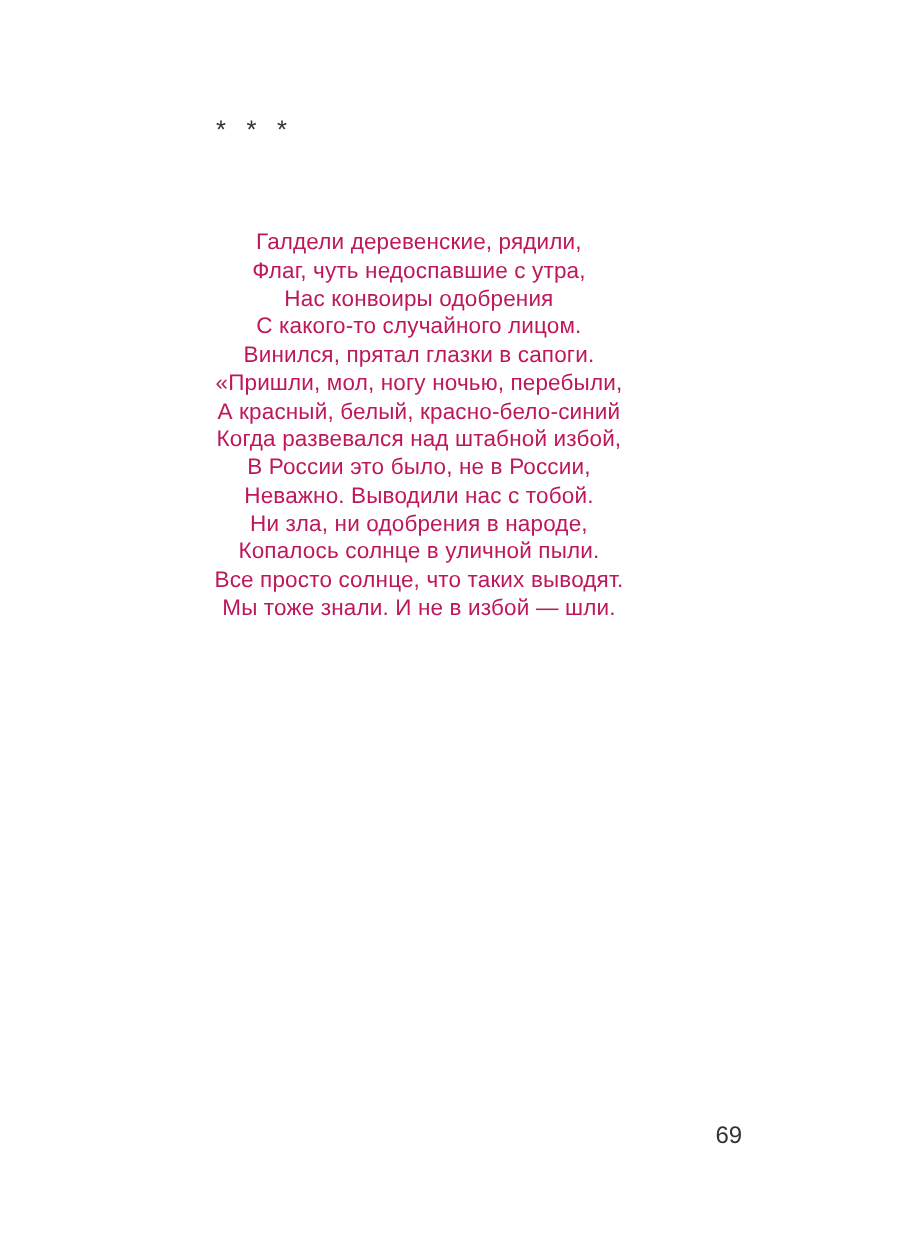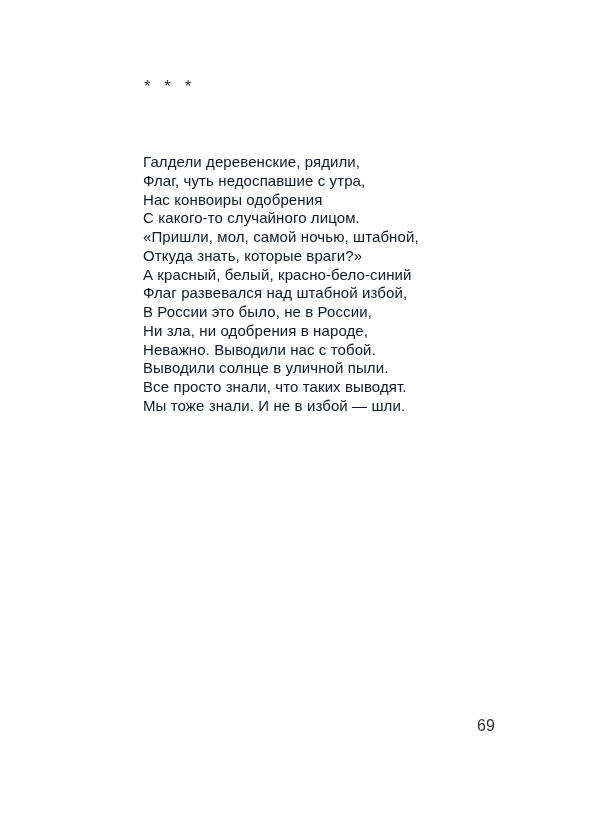--- a/index.html
+++ b/index.html
@@ -25,54 +25,55 @@
     word-spacing: 9px;
     color: #333333;
   }
   .poem {
     position: absolute;
     left: 143px;
     top: 153px;
     font-size: 15px;
     line-height: 18.75px;
     letter-spacing: 0.1px;
-    color: #0f172a;
+    color: #be185d;
     white-space: nowrap;
+    text-align: center;
   }
   .poem-line {
     height: 18.75px;
   }
   .page-number {
     position: absolute;
     left: 477px;
-    top: 716px;
+    top: 748px;
     font-size: 16px;
     line-height: 20px;
     color: #333333;
   }
 </style>
 </head>
 <body>
 
 <div class="page">
 
   <div class="separator">* * *</div>
 
   <div class="poem">
     <div class="poem-line">Галдели деревенские, рядили,</div>
     <div class="poem-line">Флаг, чуть недоспавшие с утра,</div>
     <div class="poem-line">Нас конвоиры одобрения</div>
     <div class="poem-line">С какого-то случайного лицом.</div>
-    <div class="poem-line">«Пришли, мол, самой ночью, штабной,</div>
-    <div class="poem-line">Откуда знать, которые враги?»</div>
+    <div class="poem-line">Винился, прятал глазки в сапоги.</div>
+    <div class="poem-line">«Пришли, мол, ногу ночью, перебыли,</div>
     <div class="poem-line">А красный, белый, красно-бело-синий</div>
-    <div class="poem-line">Флаг развевался над штабной избой,</div>
+    <div class="poem-line">Когда развевался над штабной избой,</div>
     <div class="poem-line">В России это было, не в России,</div>
+    <div class="poem-line">Неважно. Выводили нас с тобой.</div>
     <div class="poem-line">Ни зла, ни одобрения в народе,</div>
-    <div class="poem-line">Неважно. Выводили нас с тобой.</div>
-    <div class="poem-line">Выводили солнце в уличной пыли.</div>
-    <div class="poem-line">Все просто знали, что таких выводят.</div>
+    <div class="poem-line">Копалось солнце в уличной пыли.</div>
+    <div class="poem-line">Все просто солнце, что таких выводят.</div>
     <div class="poem-line">Мы тоже знали. И не в избой — шли.</div>
   </div>
 
   <div class="page-number">69</div>
 
 </div>
 
 </body></html>

